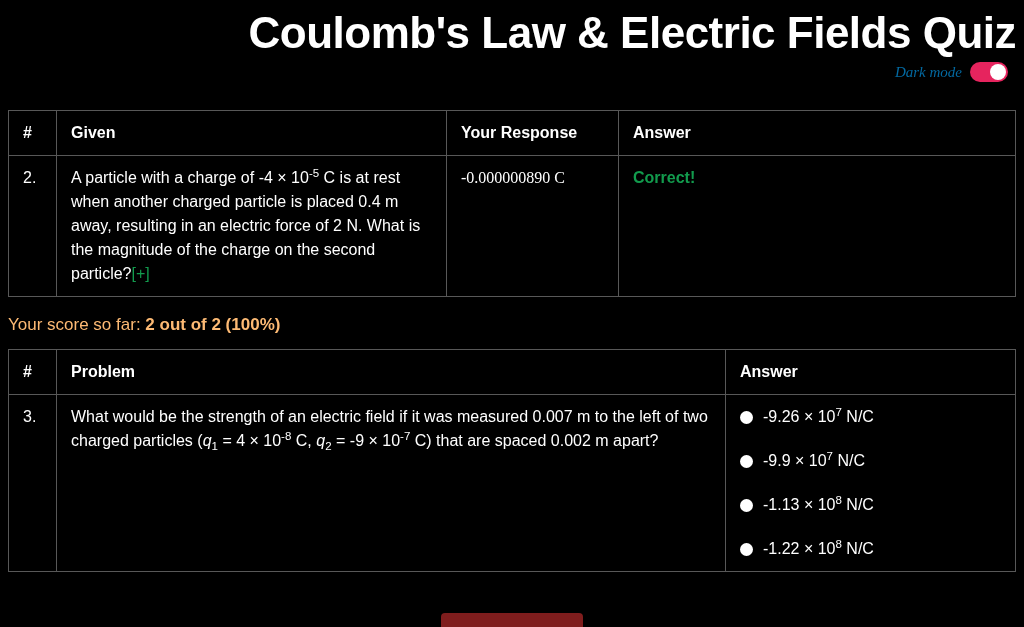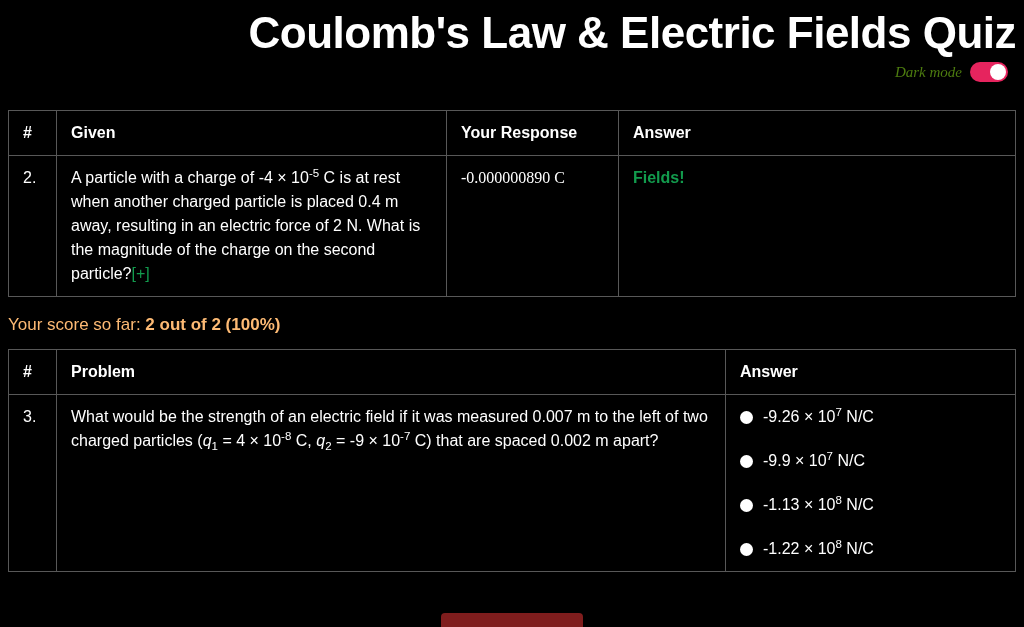--- a/index.html
+++ b/index.html
@@ -29,21 +29,21 @@
     justify-content: flex-end;
     align-items: center;
     gap: 8px;
     padding-right: 8px;
     margin-bottom: 28px;
   }
   .dark-mode-label {
     font-style: italic;
     font-family: Georgia, "Times New Roman", serif;
     font-size: 15px;
-    color: #4d7c0f;
+    color: #0369a1;
   }
   .toggle {
     width: 38px;
     height: 20px;
     background: #e6245e;
     border-radius: 10px;
     position: relative;
     cursor: pointer;
   }
   .toggle-knob {
@@ -145,21 +145,21 @@
       </tr>
     </thead>
     <tbody>
       <tr>
         <td class="col-num">2.</td>
         <td class="col-given">
           <span>A particle with a charge of -4 × 10</span><sup>-5</sup><span> C is at rest when another charged particle is placed 0.4 m away, resulting in an electric force of 2 N. What is the magnitude of the charge on the second particle?</span><span class="expand">[+]</span>
         </td>
         <td class="col-resp cell-resp">-0.000000890 C</td>
         <td class="col-ans1">
-          <span class="correct">Fields!</span>
+          <span class="correct">Correct!</span>
         </td>
       </tr>
     </tbody>
   </table>
 
   <p class="serif">
     <span>Your score so far: </span><span class="b">2 out of 2 (100%)</span>
   </p>
 
 

